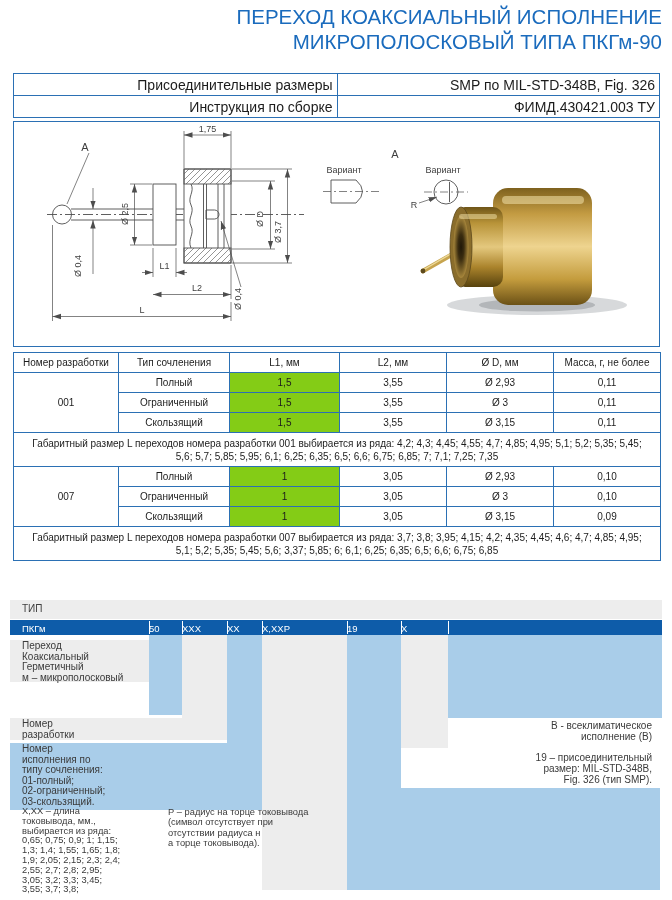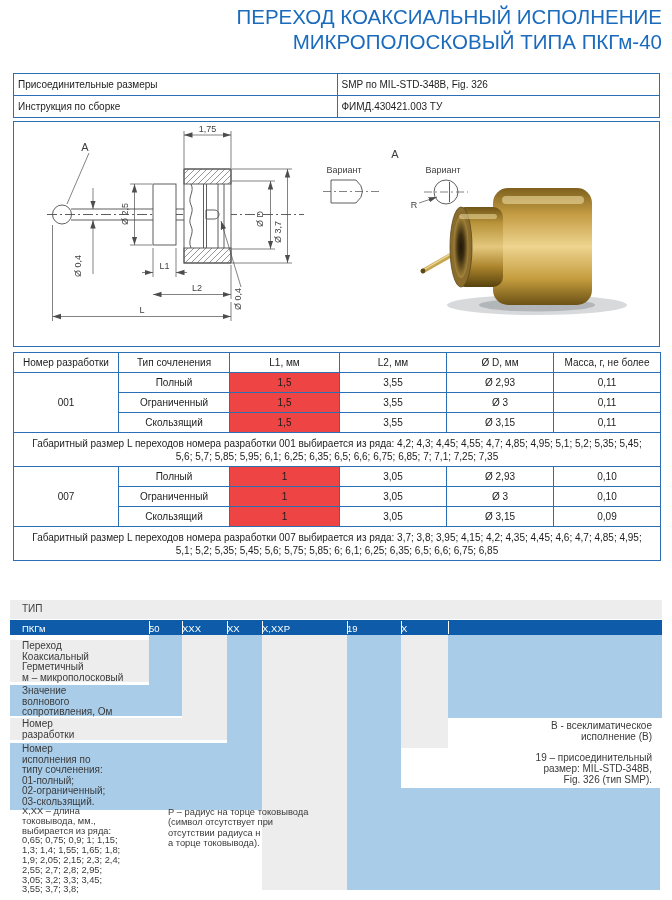--- a/index.html
+++ b/index.html
@@ -3,36 +3,36 @@
 <meta charset="utf-8">
 <style>
   html,body{margin:0;padding:0;background:#fff;}
   .page{position:relative;width:672px;height:900px;background:#fff;overflow:hidden;
         font-family:"Liberation Sans",sans-serif;color:#1c1c1c;}
   
   .title{position:absolute;top:4px;left:0;right:10px;text-align:right;
          font-size:20.5px;line-height:25px;color:#1a6bbd;}
   
   .info-table{position:absolute;left:13px;top:73px;width:647px;border-collapse:collapse;}
-  .info-table td{border:1.5px solid #2b70b4;height:21px;text-align:left;
-                 font-size:10px;color:#1c1c1c;padding:0 4px;}
+  .info-table td{border:1.5px solid #2b70b4;height:21px;text-align:right;
+                 font-size:14px;color:#1c1c1c;padding:0 4px;}
   
   .drawing-box{position:absolute;left:13px;top:121px;width:647px;height:226px;
                border:1.5px solid #2b70b4;box-sizing:border-box;}
   .drawing-box svg{display:block;}
   svg text{font-family:"Liberation Sans",sans-serif;fill:#3f3f3f;}
   .dimtxt{font-size:9px;}
   .viewtxt{font-size:11px;}
   
   .dim-table{position:absolute;left:13px;top:352px;width:647px;border-collapse:collapse;table-layout:fixed;}
   .dim-table th,.dim-table td{border:1.5px solid #2b70b4;font-size:10px;font-weight:normal;
         text-align:center;vertical-align:middle;padding:0 2px;color:#1c1c1c;}
   .dim-table th{height:19px;}
   .dim-table td{height:19px;}
-  .dim-table td.tint{background:#ef4444;margin-left:35px;}
+  .dim-table td.tint{background:#84cc16;margin-left:35px;}
   .dim-table td.note{height:33px;font-size:10px;line-height:13px;white-space:pre-line;}
   
   .struct-heading{position:absolute;right:10px;top:572px;font-size:11px;font-weight:bold;color:#0d5ba8;}
   
   .struct{position:absolute;left:10px;top:600px;width:652px;height:300px;font-size:10px;color:#3a3a3a;}
   .struct .abs{position:absolute;}
   .hdr-bar{left:0;top:0;width:652px;height:19px;background:#ededed;}
   .code-bar{left:0;top:20px;width:652px;height:15px;background:#0e5ca9;}
   .hdr-txt{top:3px;font-size:10px;color:#3f3f3f;}
   .code-txt{top:22px;height:13px;line-height:13px;color:#ffffff;font-size:9.5px;text-align:left;}
@@ -46,21 +46,21 @@
   .small-lines{white-space:pre-line;font-size:9.3px;line-height:9.8px;}
   .p-lines{white-space:pre-line;font-size:9.3px;line-height:10.4px;}
 </style>
 </head>
 <body>
 
 <div class="page">
 
   <div class="title">
     <div>ПЕРЕХОД КОАКСИАЛЬНЫЙ ИСПОЛНЕНИЕ</div>
-    <div>МИКРОПОЛОСКОВЫЙ ТИПА ПКГм-40</div>
+    <div>МИКРОПОЛОСКОВЫЙ ТИПА ПКГм-90</div>
   </div>
 
   <table class="info-table">
     <colgroup>
         <col style="width:324px">
         <col style="width:323px">
       </colgroup>
     <tbody>
         <tr>
       <td>Присоединительные размеры</td>
@@ -255,21 +255,21 @@
     </tr>
     <tr>
       <td>Скользящий</td>
       <td class="tint">1</td>
       <td>3,05</td>
       <td>Ø 3,15</td>
       <td>0,09</td>
     </tr>
     <tr>
       <td class="note" colspan="6">Габаритный размер L переходов номера разработки 007 выбирается из ряда: 3,7; 3,8; 3,95; 4,15; 4,2; 4,35; 4,45; 4,6; 4,7; 4,85; 4,95;
-5,1; 5,2; 5,35; 5,45; 5,6; 5,75; 5,85; 6; 6,1; 6,25; 6,35; 6,5; 6,6; 6,75; 6,85</td>
+5,1; 5,2; 5,35; 5,45; 5,6; 3,37; 5,85; 6; 6,1; 6,25; 6,35; 6,5; 6,6; 6,75; 6,85</td>
     </tr>
   </tbody>
     </table>
 
 
   <div class="struct">
     <div class="abs hdr-bar"></div>
     <div class="abs hdr-txt" style="left:12px;">ТИП</div>
 
     <div class="abs code-bar"></div>
@@ -294,23 +294,20 @@
     <div class="abs strip-gray" style="left:252px;width:85px;height:255px;"></div>
     <div class="abs strip-blue" style="left:337px;width:54px;height:255px;"></div>
     <div class="abs strip-gray" style="left:391px;width:47px;height:113px;"></div>
     <div class="abs strip-blue" style="left:438px;width:214px;height:83px;"></div>
     <div class="abs" style="left:337px;top:188px;width:313px;height:102px;background:#a9cde9;"></div>
 
     <div class="abs blk bg-gray" style="left:0;top:40px;width:139px;height:42px;padding:1px 0 4px 12px;box-sizing:border-box;">Переход
 Коаксиальный
 Герметичный
 м – микрополосковый</div>
-    <div class="abs blk bg-blue" style="left:0;top:85px;width:172px;height:31px;padding:1px 0 0 12px;box-sizing:border-box;">Значение
-волнового
-сопротивления, Ом</div>
     <div class="abs blk bg-gray" style="left:0;top:118px;width:217px;height:22px;padding:1px 0 0 12px;box-sizing:border-box;">Номер
 разработки</div>
     <div class="abs blk bg-blue" style="left:0;top:143px;width:252px;height:67px;padding:1px 0 0 12px;box-sizing:border-box;">Номер
 исполнения по
 типу сочленения:
 01-полный;
 02-ограниченный;
 03-скользящий.</div>
     <div class="abs small-lines" style="left:12px;top:207px;width:145px;">Х,ХХ – длина
 токовывода, мм.,

